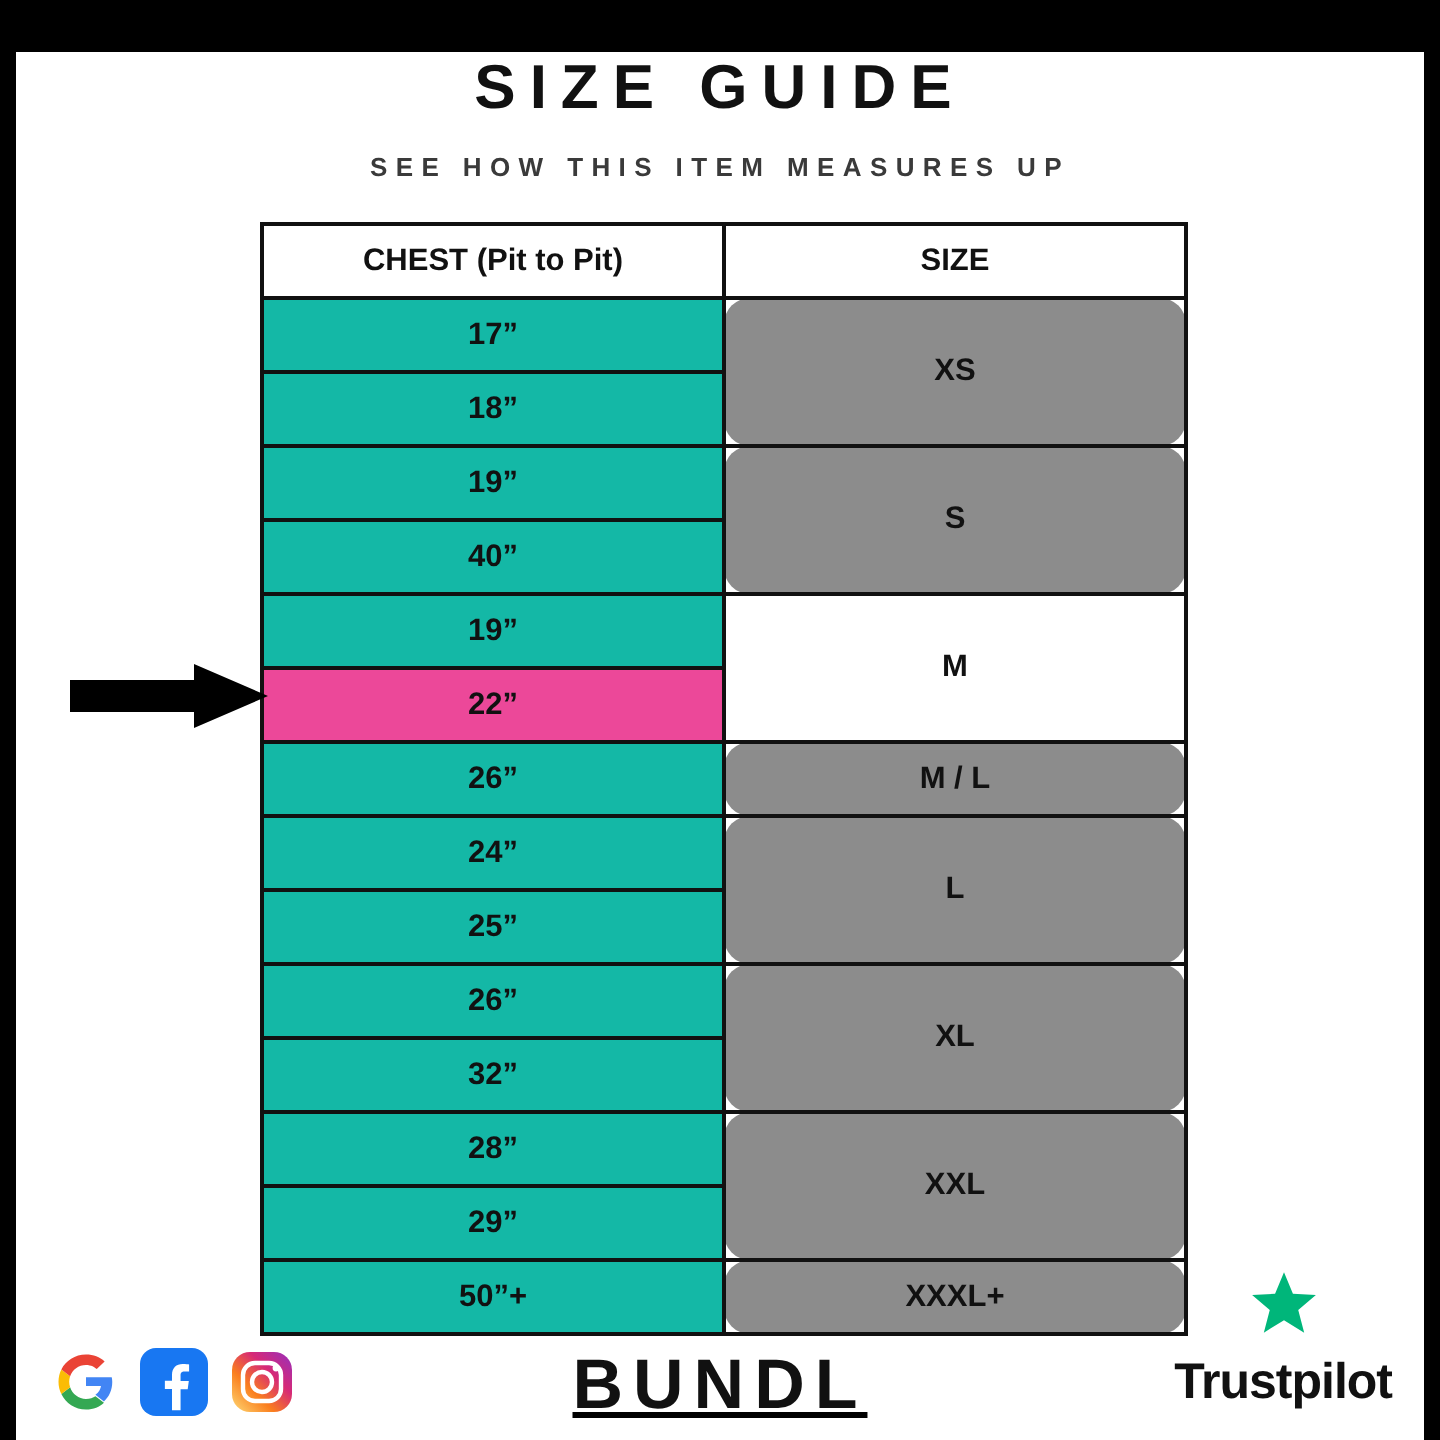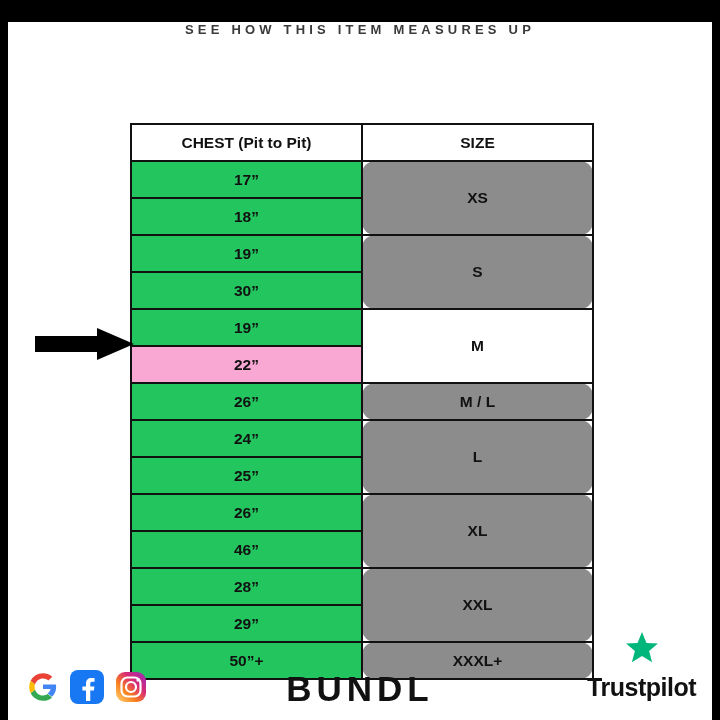--- a/index.html
+++ b/index.html
@@ -41,21 +41,21 @@
     text-align: center;
     font-size: 13px;
     font-weight: bold;
     letter-spacing: 4.2px;
     color: #3a3a3a;
     margin-top: 14px;
   }
   .table-wrap {
     position: absolute;
     left: 122px;
-    top: 101px;
+    top: 85px;
     width: 464px;
   }
   table.size-table {
     border-collapse: collapse;
     width: 464px;
     table-layout: fixed;
   }
   table.size-table td {
     border: 2px solid #111111;
     text-align: center;
@@ -64,25 +64,25 @@
     font-size: 15.5px;
     height: 35px;
     padding: 0;
   }
   td.head {
     background: #ffffff;
     font-size: 16.5px;
     height: 40px;
   }
   td.chest {
-    background: #22c55e;
+    background: #14b8a6;
     width: 192px;
   }
   td.chest.hl {
-    background: #f9a8d4;
+    background: #ec4899;
   }
   td.size {
     background: #8c8c8c;
     width: 270px;
     font-size: 17px;
     border-radius: 13px;
   }
   td.size.hl {
     background: #ffffff;
   }
@@ -115,20 +115,21 @@
     display: flex;
     align-items: center;
     justify-content: center;
   }
   .brand {
     position: absolute;
     left: 0;
     right: 0;
     bottom: 6px;
     text-align: center;
+    text-decoration: underline;
   }
   .brand-name {
     font-size: 35px;
     font-weight: bold;
     letter-spacing: 5px;
     color: #111111;
     line-height: 1;
   }
   .brand-sub {
     font-size: 11px;
@@ -152,20 +153,21 @@
     color: #111111;
     letter-spacing: -0.5px;
   }
 </style>
 </head>
 <body>
 
 <div class="page">
   <div class="card">
 
+    <div class="title">SIZE GUIDE</div>
     <div class="subtitle">SEE HOW THIS ITEM MEASURES UP</div>
 
     <div class="table-wrap">
       <table class="size-table">
         <tbody>
           <tr>
             <td class="head chest-head">CHEST (Pit to Pit)</td>
             <td class="head size-head">SIZE</td>
           </tr>
 
@@ -175,21 +177,21 @@
           </tr>
           <tr>
             <td class="chest">18”</td>
           </tr>
 
           <tr>
             <td class="chest">19”</td>
             <td class="size" rowspan="2">S</td>
           </tr>
           <tr>
-            <td class="chest">30”</td>
+            <td class="chest">40”</td>
           </tr>
 
           <tr>
             <td class="chest">19”</td>
             <td class="size hl" rowspan="2">M</td>
           </tr>
           <tr>
             <td class="chest hl">22”</td>
           </tr>
 
@@ -204,21 +206,21 @@
           </tr>
           <tr>
             <td class="chest">25”</td>
           </tr>
 
           <tr>
             <td class="chest">26”</td>
             <td class="size" rowspan="2">XL</td>
           </tr>
           <tr>
-            <td class="chest">46”</td>
+            <td class="chest">32”</td>
           </tr>
 
           <tr>
             <td class="chest">28”</td>
             <td class="size" rowspan="2">XXL</td>
           </tr>
           <tr>
             <td class="chest">29”</td>
           </tr>
 

